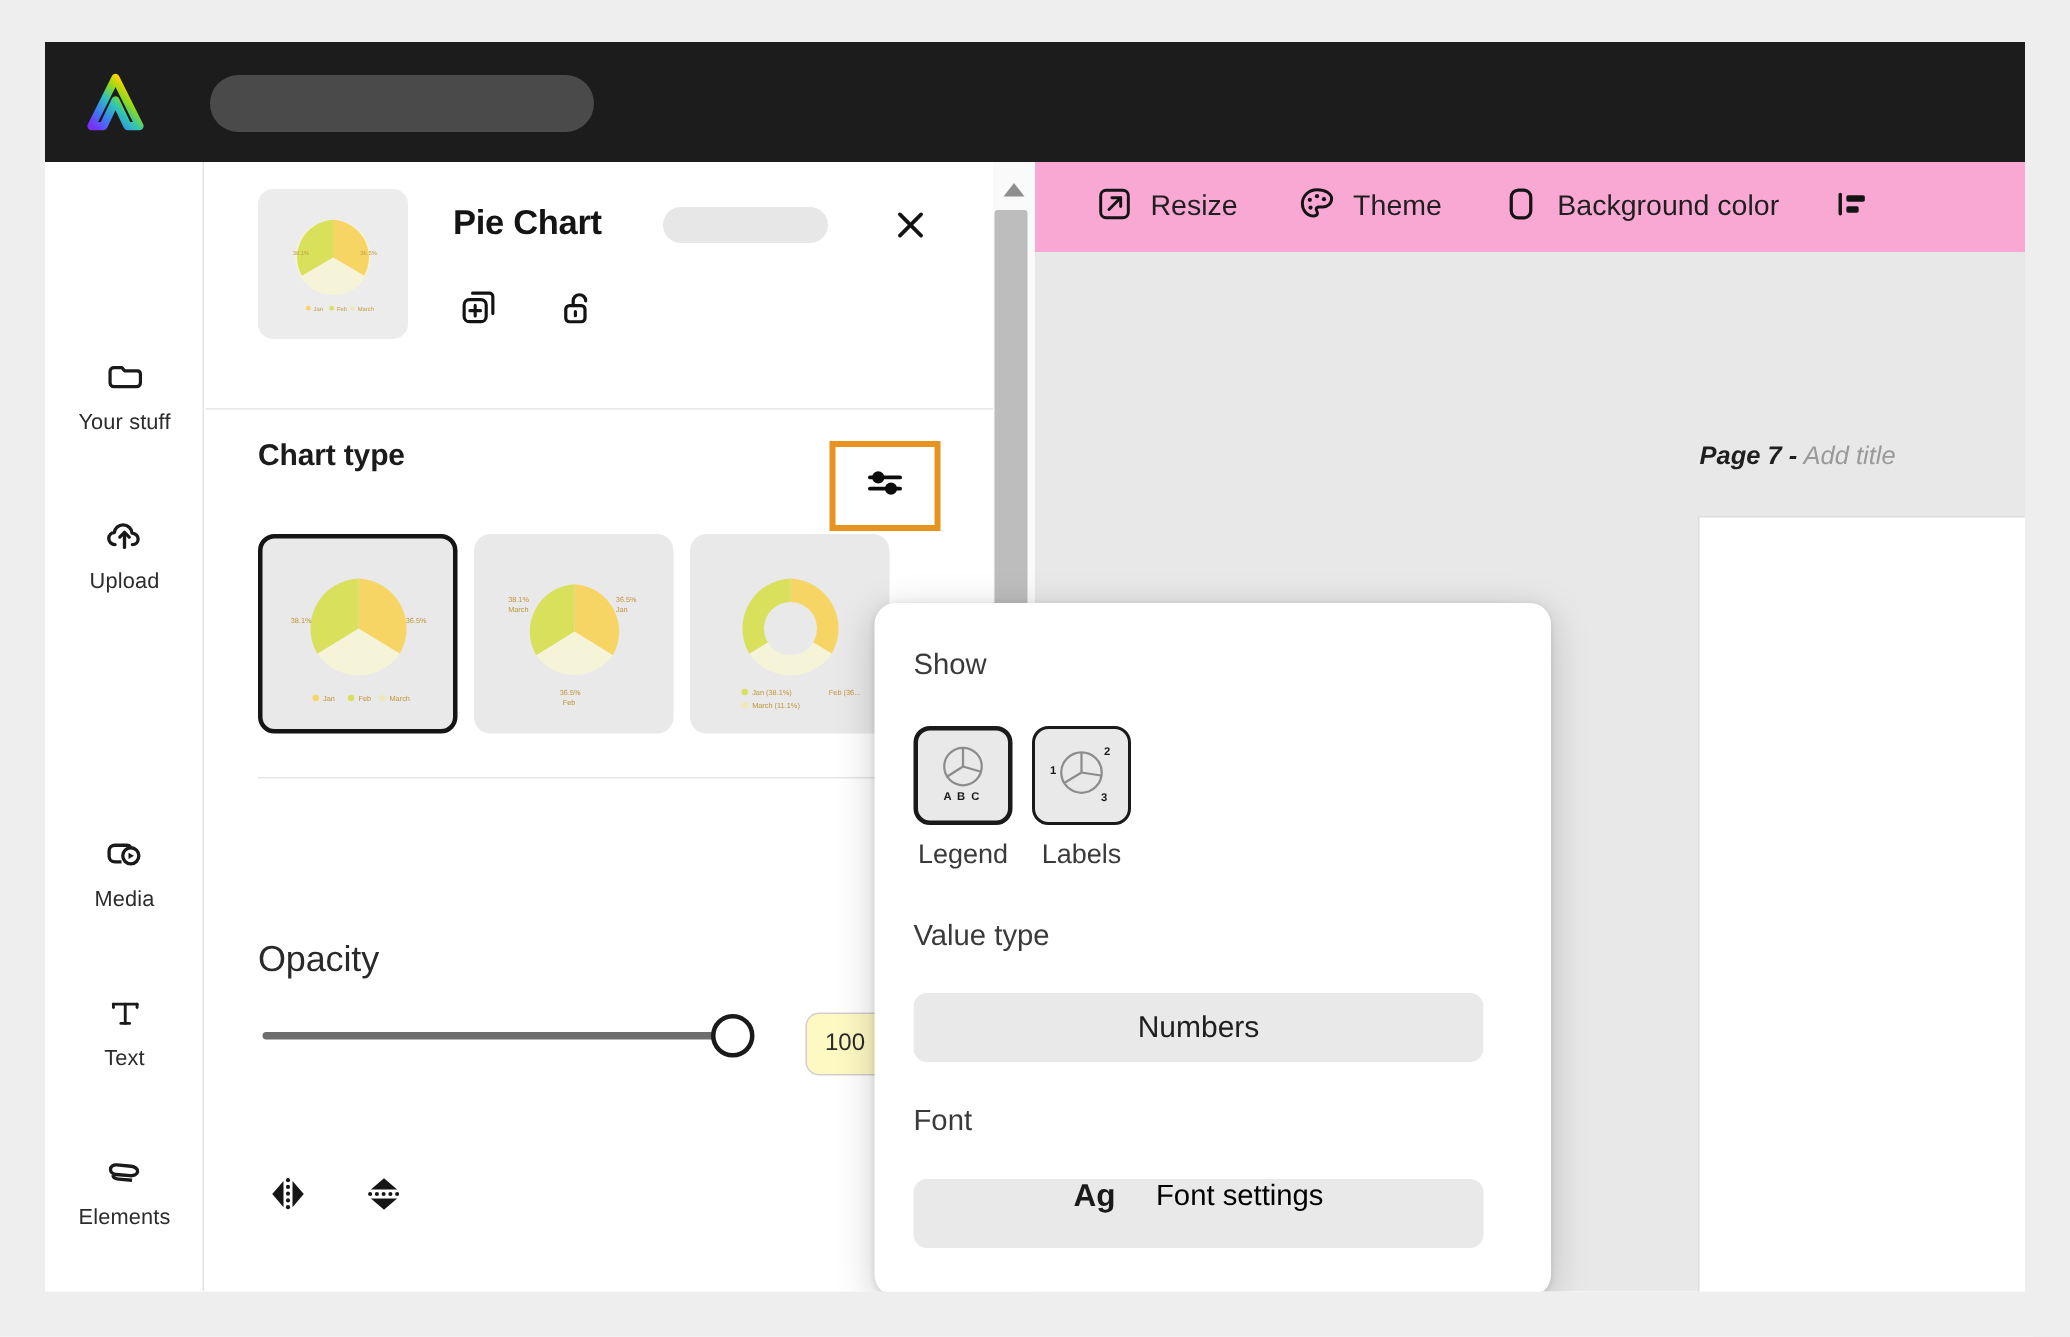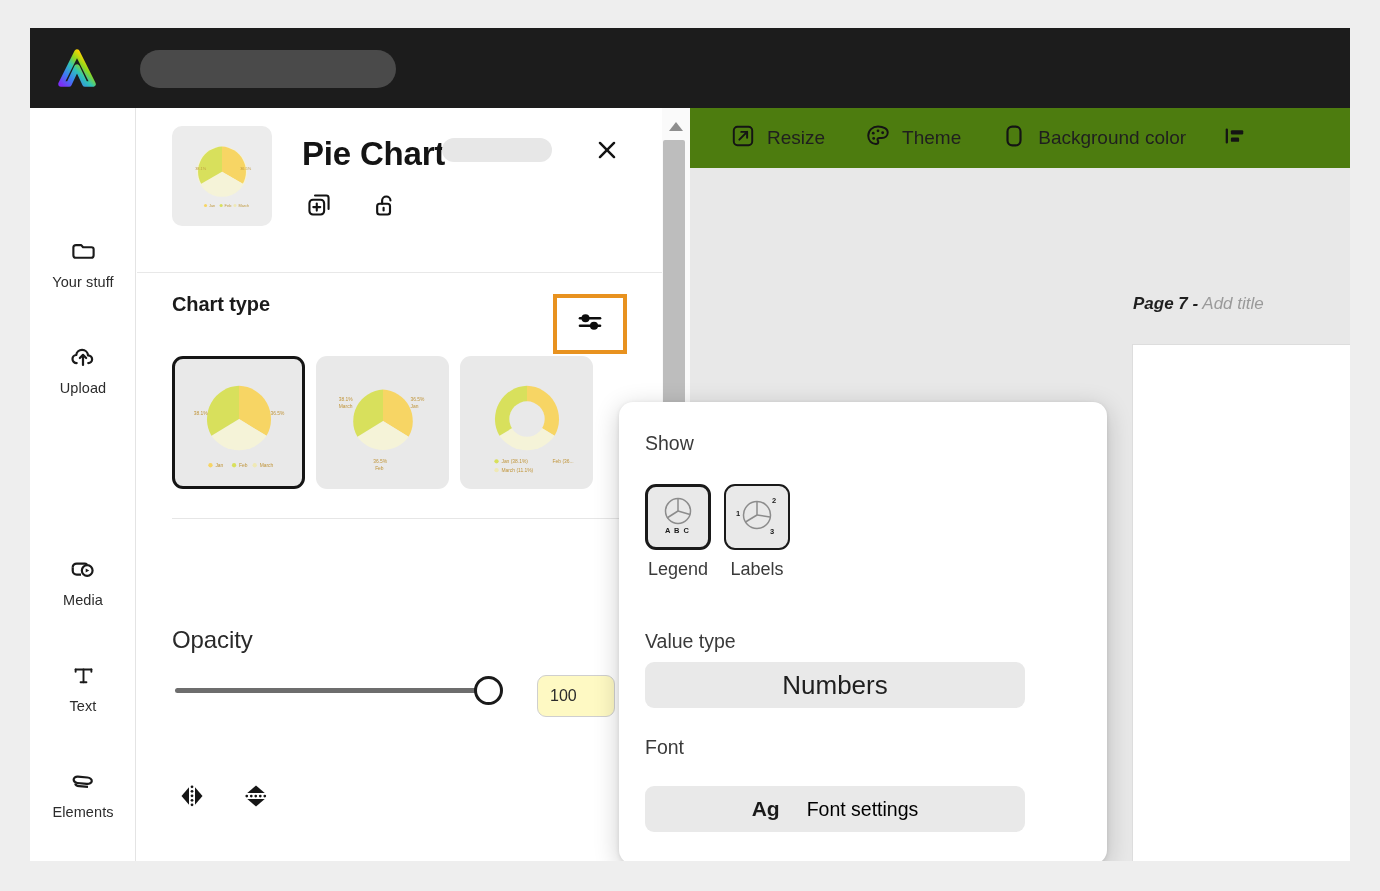--- a/index.html
+++ b/index.html
@@ -68,21 +68,21 @@
     border-bottom: 1px solid #e8e8e8;
   }
   .head-thumb {
     position: absolute; left: 35px; top: 18px;
     width: 100px; height: 100px;
     background: #ececec; border-radius: 10px;
     display: flex; align-items: center; justify-content: center;
   }
   .head-title {
     position: absolute; left: 165px; top: 27px;
-    font-size: 33px; font-weight: 700; color: #141414;
+    font-size: 23px; font-weight: 700; color: #141414;
     letter-spacing: -.2px;
   }
   .head-title-pill {
     position: absolute; left: 305px; top: 30px;
     width: 110px; height: 24px;
     background: #e7e7e7; border-radius: 12px;
   }
   .head-close {
     position: absolute; left: 455px; top: 27px;
     width: 30px; height: 30px; cursor: pointer;
@@ -169,21 +169,21 @@
 
   
   .canvas-area {
     position: absolute; left: 660px; top: 80px;
     width: 660px; height: 753px;
     background: #e8e8e8;
   }
   .toolbar {
     position: absolute; left: 0; top: 0;
     width: 660px; height: 60px;
-    background: #4d7c0f;
+    background: #f9a8d4;
     display: flex; align-items: center;
   }
   .tool-item {
     display: flex; align-items: center; gap: 11px;
     margin-left: 40px; cursor: pointer;
     white-space: nowrap;
   }
   .tool-label { font-size: 19px; color: #1f1f1f; }
 
   .page-label {
@@ -196,25 +196,24 @@
   .page-sheet {
     position: absolute; left: 443px; top: 237px;
     width: 243px; height: 540px;
     background: #ffffff;
     box-shadow: 0 0 0 1px #dddddd;
   }
 
   
   .popover {
     position: absolute; left: 553px; top: 374px;
-    width: 488px; height: 462px;
+    width: 451px; height: 462px;
     background: #ffffff; border-radius: 14px;
     box-shadow: 0 6px 26px rgba(0,0,0,.20), 0 1px 4px rgba(0,0,0,.10);
     z-index: 50;
-    margin-left: 36px;
   }
   .pop-label {
     position: absolute; left: 26px;
     font-size: 19.5px; color: #3a3a3a;
   }
   .show-btn {
     position: absolute; top: 82px;
     width: 66px; height: 66px;
     background: #e9e9e9; border-radius: 11px;
     display: flex; align-items: center; justify-content: center;
@@ -228,30 +227,30 @@
 
   .seg {
     position: absolute; left: 26px; top: 260px;
     width: 380px; height: 46px;
     border-radius: 9px; overflow: hidden;
     display: flex;
   }
   .seg-opt {
     flex: 1;
     display: flex; align-items: center; justify-content: center;
-    font-size: 26px; cursor: pointer;
+    font-size: 20px; cursor: pointer;
     background: #e9e9e9; color: #1f1f1f;
   }
   .seg-opt.active { background: #1c1c1c; color: #ffffff; font-weight: 700; }
 
   .font-btn {
     position: absolute; left: 26px; top: 384px;
     width: 380px; height: 46px;
     background: #e9e9e9; border-radius: 9px;
-    display: flex; align-items: center; justify-content: center;
+    display: flex; justify-content: center;
     gap: 27px; cursor: pointer;
   }
   .font-ag { font-size: 21px; font-weight: 700; color: #1a1a1a; }
   .font-txt { font-size: 19.5px; color: #000000; }
 </style>
 </head>
 <body>
 
 <div id="app">
 
@@ -575,21 +574,21 @@
           <g fill="#1a1a1a" stroke="none" font-size="7.5" font-weight="700" font-family="sans-serif">
             <text x="4" y="26">1</text>
               <text x="40" y="13">2</text>
               <text x="38" y="44">3</text>
           </g>
         </svg>
       </span>
     </div>
     <div class="show-cap" style="left:105px; width:66px">Labels</div>
 
-    <div class="pop-label" style="top:228px">Value type</div>
+    <div class="pop-label" style="top:211px">Value type</div>
 
     <div class="seg">
       <div class="seg-opt">Numbers</div>
     </div>
 
     <div class="pop-label" style="top:334px">Font</div>
 
     <div class="font-btn">
       <span class="font-ag">Ag</span>
       <span class="font-txt">Font settings</span>

